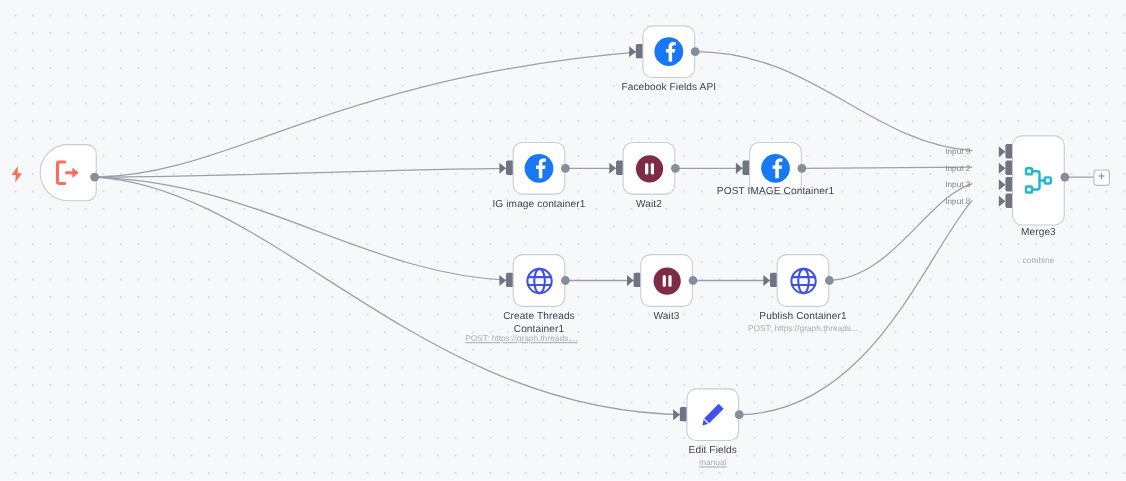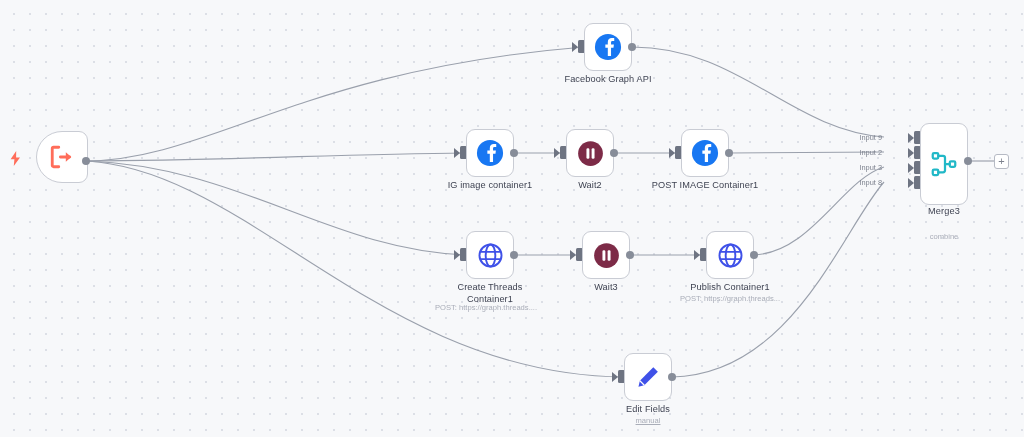--- a/index.html
+++ b/index.html
@@ -131,21 +131,21 @@
   <div class="dot" style="left:82px; top:157px;"></div>
 
   <div class="inport arrow" style="left:578px; top:40px;"></div>
   <div class="node" style="left:584px; top:23px;">
     <svg class="icon" width="28" height="28" viewBox="0 0 24 24">
       <circle cx="12" cy="12" r="11.2" fill="#1877f2"></circle>
       <path d="M14.6 12.6h2.1l.35-2.7h-2.45V8.2c0-.78.22-1.31 1.33-1.31h1.42V4.47c-.25-.03-1.09-.11-2.07-.11-2.05 0-3.45 1.25-3.45 3.55v1.99H9.73v2.7h2.11v7.1a11.4 11.4 0 0 0 2.76 0z" fill="#ffffff"></path>
     </svg>
   </div>
   <div class="dot" style="left:628px; top:43px;"></div>
-  <div class="node-label" style="left:533px; top:74px; width:150px;">Facebook Graph API</div>
+  <div class="node-label" style="left:533px; top:74px; width:150px;">Facebook Fields API</div>
 
   <div class="inport arrow" style="left:460px; top:146px;"></div>
   <div class="node" style="left:466px; top:129px;">
     <svg class="icon" width="28" height="28" viewBox="0 0 24 24">
       <circle cx="12" cy="12" r="11.2" fill="#1877f2"></circle>
       <path d="M14.6 12.6h2.1l.35-2.7h-2.45V8.2c0-.78.22-1.31 1.33-1.31h1.42V4.47c-.25-.03-1.09-.11-2.07-.11-2.05 0-3.45 1.25-3.45 3.55v1.99H9.73v2.7h2.11v7.1a11.4 11.4 0 0 0 2.76 0z" fill="#ffffff"></path>
     </svg>
   </div>
   <div class="dot" style="left:510px; top:149px;"></div>
   <div class="node-label" style="left:430px; top:180px; width:120px;">IG image container1</div>
@@ -162,34 +162,34 @@
   <div class="node-label" style="left:540px; top:180px; width:100px;">Wait2</div>
 
   <div class="inport arrow" style="left:675px; top:146px;"></div>
   <div class="node" style="left:681px; top:129px;">
     <svg class="icon" width="28" height="28" viewBox="0 0 24 24">
       <circle cx="12" cy="12" r="11.2" fill="#1877f2"></circle>
       <path d="M14.6 12.6h2.1l.35-2.7h-2.45V8.2c0-.78.22-1.31 1.33-1.31h1.42V4.47c-.25-.03-1.09-.11-2.07-.11-2.05 0-3.45 1.25-3.45 3.55v1.99H9.73v2.7h2.11v7.1a11.4 11.4 0 0 0 2.76 0z" fill="#ffffff"></path>
     </svg>
   </div>
   <div class="dot" style="left:725px; top:149px;"></div>
-  <div class="node-label" style="left:635px; top:180px; width:140px;">POST IMAGE Container1</div>
+  <div class="node-label" style="left:635px; top:168px; width:140px;">POST IMAGE Container1</div>
 
   <div class="inport arrow" style="left:460px; top:248px;"></div>
   <div class="node" style="left:466px; top:231px;">
     <svg class="icon" width="27" height="27" viewBox="0 0 24 24">
       <circle cx="12" cy="12" r="9.8" fill="none" stroke="#3f51e8" stroke-width="1.7"></circle>
       <ellipse cx="12" cy="12" rx="4.3" ry="9.8" fill="none" stroke="#3f51e8" stroke-width="1.7"></ellipse>
       <path d="M2.6 8.8 H21.4 M2.6 15.2 H21.4" fill="none" stroke="#3f51e8" stroke-width="1.7"></path>
     </svg>
   </div>
   <div class="dot" style="left:510px; top:251px;"></div>
   <div class="node-label" style="left:430px; top:282px; width:120px;">Create Threads
 Container1</div>
-  <div class="node-sublabel" style="left:406px; top:303px; width:160px;">POST: https://graph.threads....</div>
+  <div class="node-sublabel" style="left:394px; top:303px; width:160px;text-decoration:underline;">POST: https://graph.threads....</div>
 
   <div class="inport arrow" style="left:576px; top:248px;"></div>
   <div class="node" style="left:582px; top:231px;">
     <svg class="icon" width="27" height="27" viewBox="0 0 24 24">
       <circle cx="12" cy="12" r="11" fill="#7d2b47"></circle>
       <rect x="8.4" y="7.4" width="2.6" height="9.2" rx="1.1" fill="#ffffff"></rect>
       <rect x="13" y="7.4" width="2.6" height="9.2" rx="1.1" fill="#ffffff"></rect>
     </svg>
   </div>
   <div class="dot" style="left:626px; top:251px;"></div>

